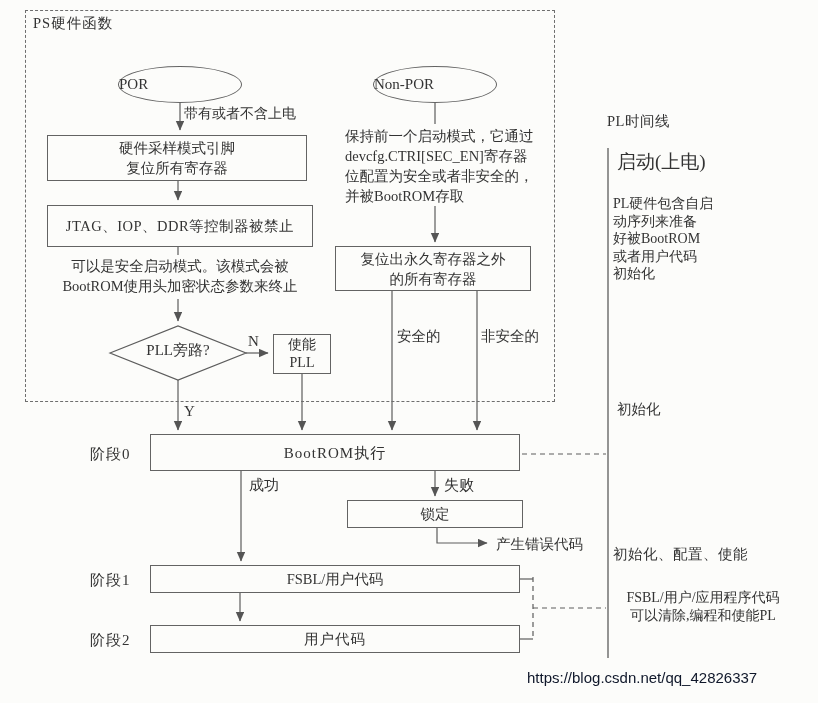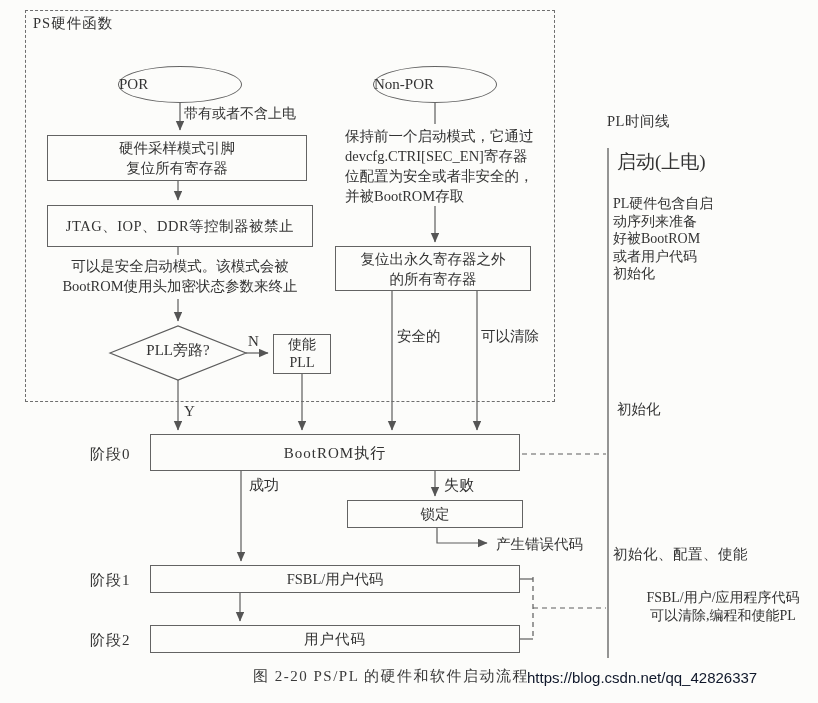--- a/index.html
+++ b/index.html
@@ -61,21 +61,21 @@
   .success-label{left:249px;top:475px;font-size:15px;}
   .fail-label{left:444px;top:475px;font-size:15px;}
   .error-label{left:496px;top:534px;font-size:14.5px;}
   
   .tl-title{left:607px;top:111px;font-size:14.5px;letter-spacing:0.5px;}
   .tl-boot{left:617px;top:152px;font-size:19px;}
   .tl-note1{left:613px;top:195px;width:112px;font-size:14px;line-height:17.5px;}
   .tl-init{left:617px;top:399px;font-size:14.5px;}
   .tl-note2{left:610px;top:437px;width:114px;font-size:14px;line-height:18px;text-align:center;}
   .tl-init2{left:613px;top:544px;font-size:14.5px;letter-spacing:0.5px;}
-  .tl-note3{left:632px;top:589px;width:182px;font-size:14px;line-height:17.5px;text-align:center;}
+  .tl-note3{left:612px;top:589px;width:182px;font-size:14px;line-height:17.5px;text-align:center;}
   
   .caption{left:253px;top:667px;font-size:15px;letter-spacing:1.5px;color:#3a3a3a;}
   .watermark{left:527px;top:669px;font-size:15px;color:#0f172a;font-family:"Liberation Sans","DejaVu Sans",sans-serif;}
 </style>
 </head>
 <body>
 
 <div id="stage">
 
   <svg class="overlay" viewBox="0 0 818 703" xmlns="http://www.w3.org/2000/svg">
@@ -139,21 +139,21 @@
   <div class="abs box enable-pll">使能
 PLL</div>
 
   <div class="abs txt nonpor-note">保持前一个启动模式，它通过
 devcfg.CTRI[SEC_EN]寄存器
 位配置为安全或者非安全的，
 并被BootROM存取</div>
   <div class="abs box reset-regs">复位出永久寄存器之外
 的所有寄存器</div>
   <div class="abs txt secure-label">安全的</div>
-  <div class="abs txt nonsecure-label">可以清除</div>
+  <div class="abs txt nonsecure-label">非安全的</div>
 
   <div class="abs txt stage stage0">阶段0</div>
   <div class="abs box bootrom">BootROM执行</div>
   <div class="abs txt success-label">成功</div>
   <div class="abs txt fail-label">失败</div>
   <div class="abs box lockdown">锁定</div>
   <div class="abs txt error-label">产生错误代码</div>
   <div class="abs txt stage stage1">阶段1</div>
   <div class="abs box fsbl">FSBL/用户代码</div>
   <div class="abs txt stage stage2">阶段2</div>
@@ -164,16 +164,15 @@
   <div class="abs txt tl-note1">PL硬件包含自启
 动序列来准备
 好被BootROM
 或者用户代码
 初始化</div>
   <div class="abs txt tl-init">初始化</div>
   <div class="abs txt tl-init2">初始化、配置、使能</div>
   <div class="abs txt tl-note3">FSBL/用户/应用程序代码
 可以清除,编程和使能PL</div>
 
-  <div class="abs caption">图 2-20  PS/PL 的硬件和软件启动流程</div>
   <div class="abs watermark">https://blog.csdn.net/qq_42826337</div>
 
 </div>
 
 </body></html>

